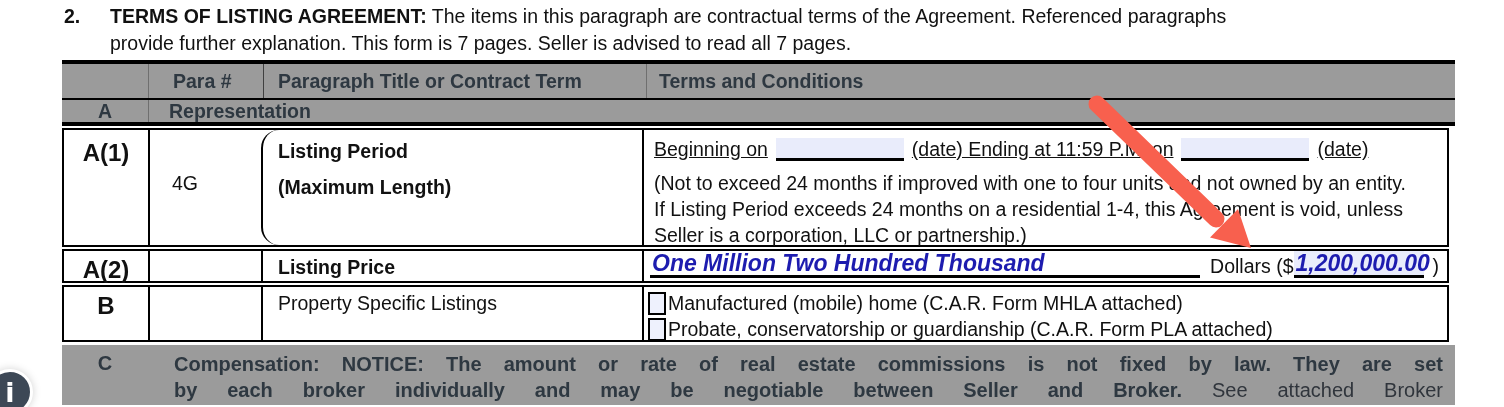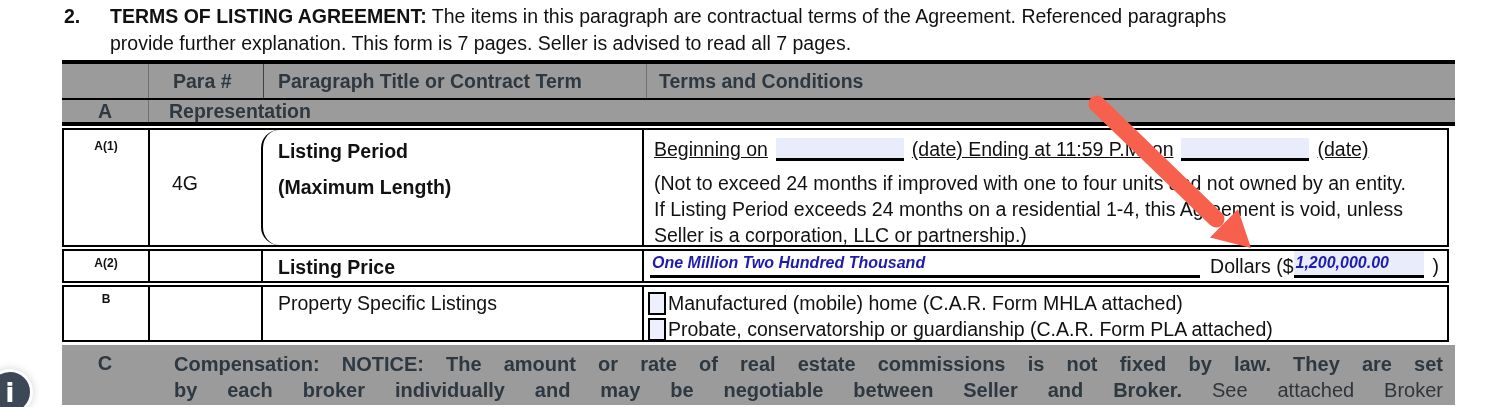--- a/index.html
+++ b/index.html
@@ -22,21 +22,21 @@
   .thead .h1 { width:86px; height:100%; }
   .thead .h2 { width:115px; height:100%; border-left:1px solid #6f6f6f; display:flex; align-items:center; padding-left:24px; }
   .thead .h3 { width:383px; height:100%; border-left:1px solid #404040; display:flex; align-items:center; padding-left:14px; }
   .thead .h4 { flex:1; height:100%; border-left:1px solid #6f6f6f; display:flex; align-items:center; padding-left:12px; }
 
   .rowA { display:flex; align-items:center; height:28px; border-top:2px solid #000; border-bottom:4px solid #000; font-size:19.5px; }
   .rowA .c1 { width:86px; text-align:center; }
   .rowA .cr { flex:1; border-left:1px solid #6f6f6f; padding-left:20px; height:100%; display:flex; align-items:center; }
 
   .wrow { display:flex; border:2.5px solid #000; margin-top:2px; margin-right:6px; background:#fff; font-size:19.5px; }
-  .wrow .c1 { width:84px; text-align:center; font-weight:bold; font-size:12px; }
+  .wrow .c1 { width:84px; text-align:center; font-weight:bold; font-size:24px; }
   .wrow .c2 { width:113px; border-left:2.5px solid #000; }
   .wrow .c3 { width:381px; border-left:2.5px solid #000; }
   .wrow .c4 { flex:1; border-left:2.5px solid #000; }
 
   
   .rA1 { height:119px; }
   .rA1 .c1 { padding-top:9px; }
   .rA1 .c2 { padding:42px 0 0 22px; }
   .rA1 .c3 { padding:10px 0 0 15px; font-weight:bold;border-radius:18px; }
   .rA1 .c3 .t2 { margin-top:13px; }
@@ -44,21 +44,21 @@
   .dateline { display:flex; align-items:flex-end; white-space:nowrap;text-decoration:underline; }
   .dateline span { line-height:24px; }
   .ffield { display:inline-block; width:128px; height:23px; background:#e9ecfb; border-bottom:3px solid #000; margin:0 8px; }
   .note { margin-top:9px; line-height:26px; white-space:nowrap; }
 
   
   .rA2 { height:34px; }
   .rA2 .c1, .rA2 .c3 { padding-top:5px; }
   .rA2 .c3 { padding-left:15px; font-weight:bold; text-align:left; }
   .rA2 .c4 { display:flex; align-items:flex-end; padding:0 8px 3px 6px; }
-  .ink { color:#1d1caf; font-weight:bold; font-style:italic; font-size:16px; }
+  .ink { color:#1d1caf; font-weight:bold; font-style:italic; font-size:23px; }
   .pwords { flex:1; border-bottom:3px solid #000; padding-left:2px; margin-right:10px; line-height:24px; }
   .dollars { white-space:nowrap; line-height:24px; }
   .pamount { width:130px; background:#e9ecfb; border-bottom:3px solid #000; line-height:24px; padding-left:2px; }
   .paren { margin-left:9px; line-height:24px; }
 
   
   .rB { height:57px; }
   .rB .c1, .rB .c3 { padding-top:5px; }
   .rB .c3 { padding-left:15px; font-weight:normal; text-align:left; }
   .rB .c4 { padding:3px 0 0 4px; }

